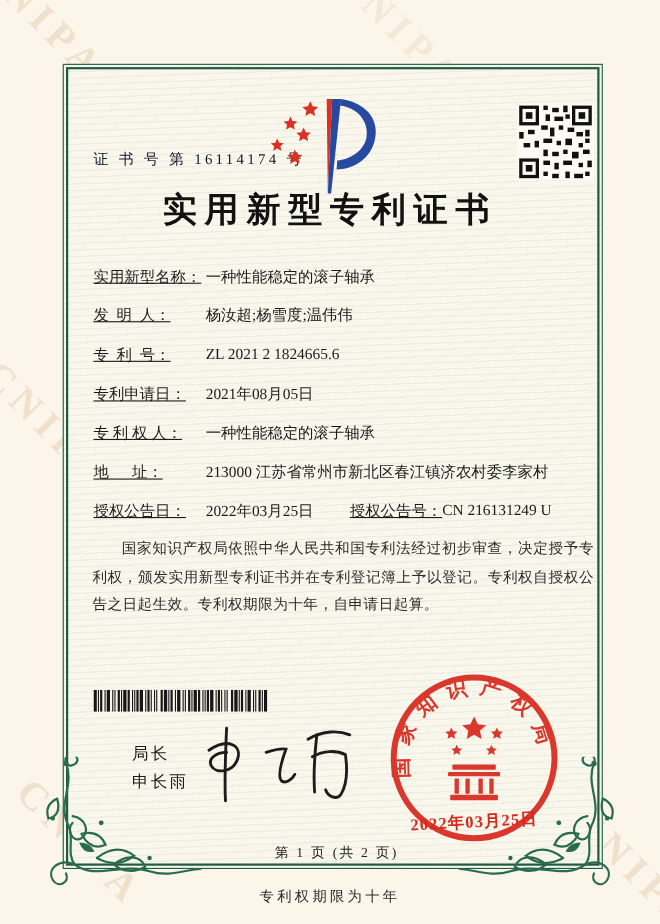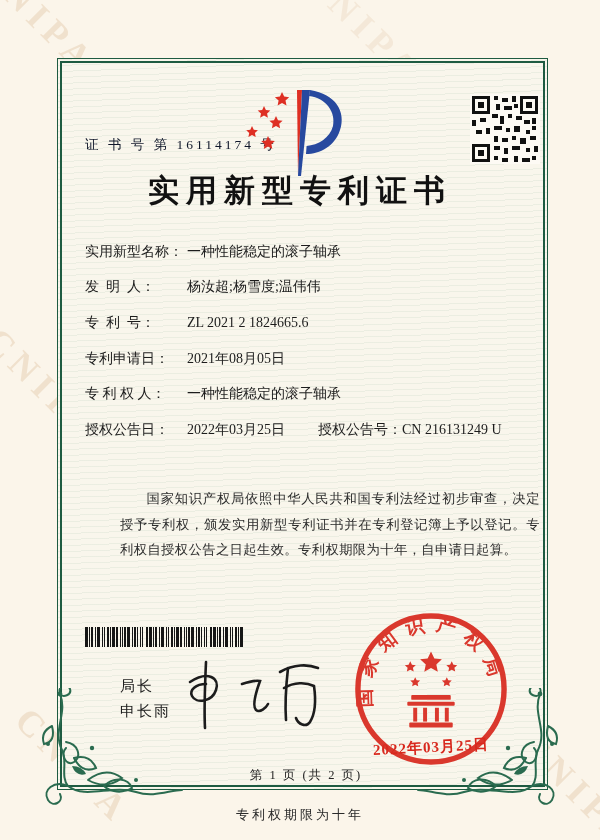--- a/index.html
+++ b/index.html
@@ -36,28 +36,28 @@
   }
   .logo { position:absolute; left:238px; top:84px; }
   .qr { position:absolute; left:470px; top:94px; }
   .doc-title {
     position:absolute; left:0; right:0; top:170px; text-align:center;
     font-size:31px; font-weight:bold; letter-spacing:7px; color:#111;
   }
   
   .fields { position:absolute; left:85px; right:58px; top:234px; }
   .field-row { height:35.6px; display:flex; align-items:center; font-size:14px; }
-  .field-label { white-space:pre; width:102px; flex:none; color:#1c1c1c; }
+  .field-label { white-space:pre; width:102px; flex:none; color:#1c1c1c;text-decoration:underline; }
   .field-value { white-space:pre; color:#1c1c1c; }
   .grant-pair1 { display:flex; min-width:233px; }
   
   .legal { position:absolute; left:84px; right:60px; top:486px; }
   .legal p {
     font-size:13.3px; line-height:1.93; text-indent:2em;
-    letter-spacing:0.4px; color:#2c2c2c; text-align:justify;margin-left:36px;
+    letter-spacing:0.4px; color:#2c2c2c; text-align:justify;
   }
   
   .barcode { position:absolute; left:85px; top:627px; }
   .signer { position:absolute; left:88px; top:674px; font-size:15px; color:#1b1b1b;margin-left:32px; }
   .signer div { line-height:25px; letter-spacing:2px; }
   .signature { position:absolute; left:172px; top:648px; }
   .seal { position:absolute; left:352px; top:610px; opacity:0.92; z-index:6; }
   .seal-date {
     position:absolute; left:352px; width:158px; top:738px; text-align:center;
     font-size:15px; font-weight:bold; color:#d8281d; letter-spacing:1px;
@@ -218,20 +218,24 @@
   </div>
   <div class="field-row">
     <span class="field-label">专利申请日：</span>
     <span class="field-value">2021年08月05日</span>
   </div>
   <div class="field-row">
     <span class="field-label">专 利 权 人：</span>
     <span class="field-value">一种性能稳定的滚子轴承</span>
   </div>
   <div class="field-row">
+    <span class="field-label">地      址：</span>
+    <span class="field-value">213000 江苏省常州市新北区春江镇济农村委李家村</span>
+  </div>
+  <div class="field-row">
     <span class="grant-pair1">
       <span class="field-label">授权公告日：</span>
       <span class="field-value">2022年03月25日</span>
     </span>
     <span class="field-label" style="width:auto;">授权公告号：</span>
     <span class="field-value">CN 216131249 U</span>
   </div>
 </div>
 
 <div class="legal">

